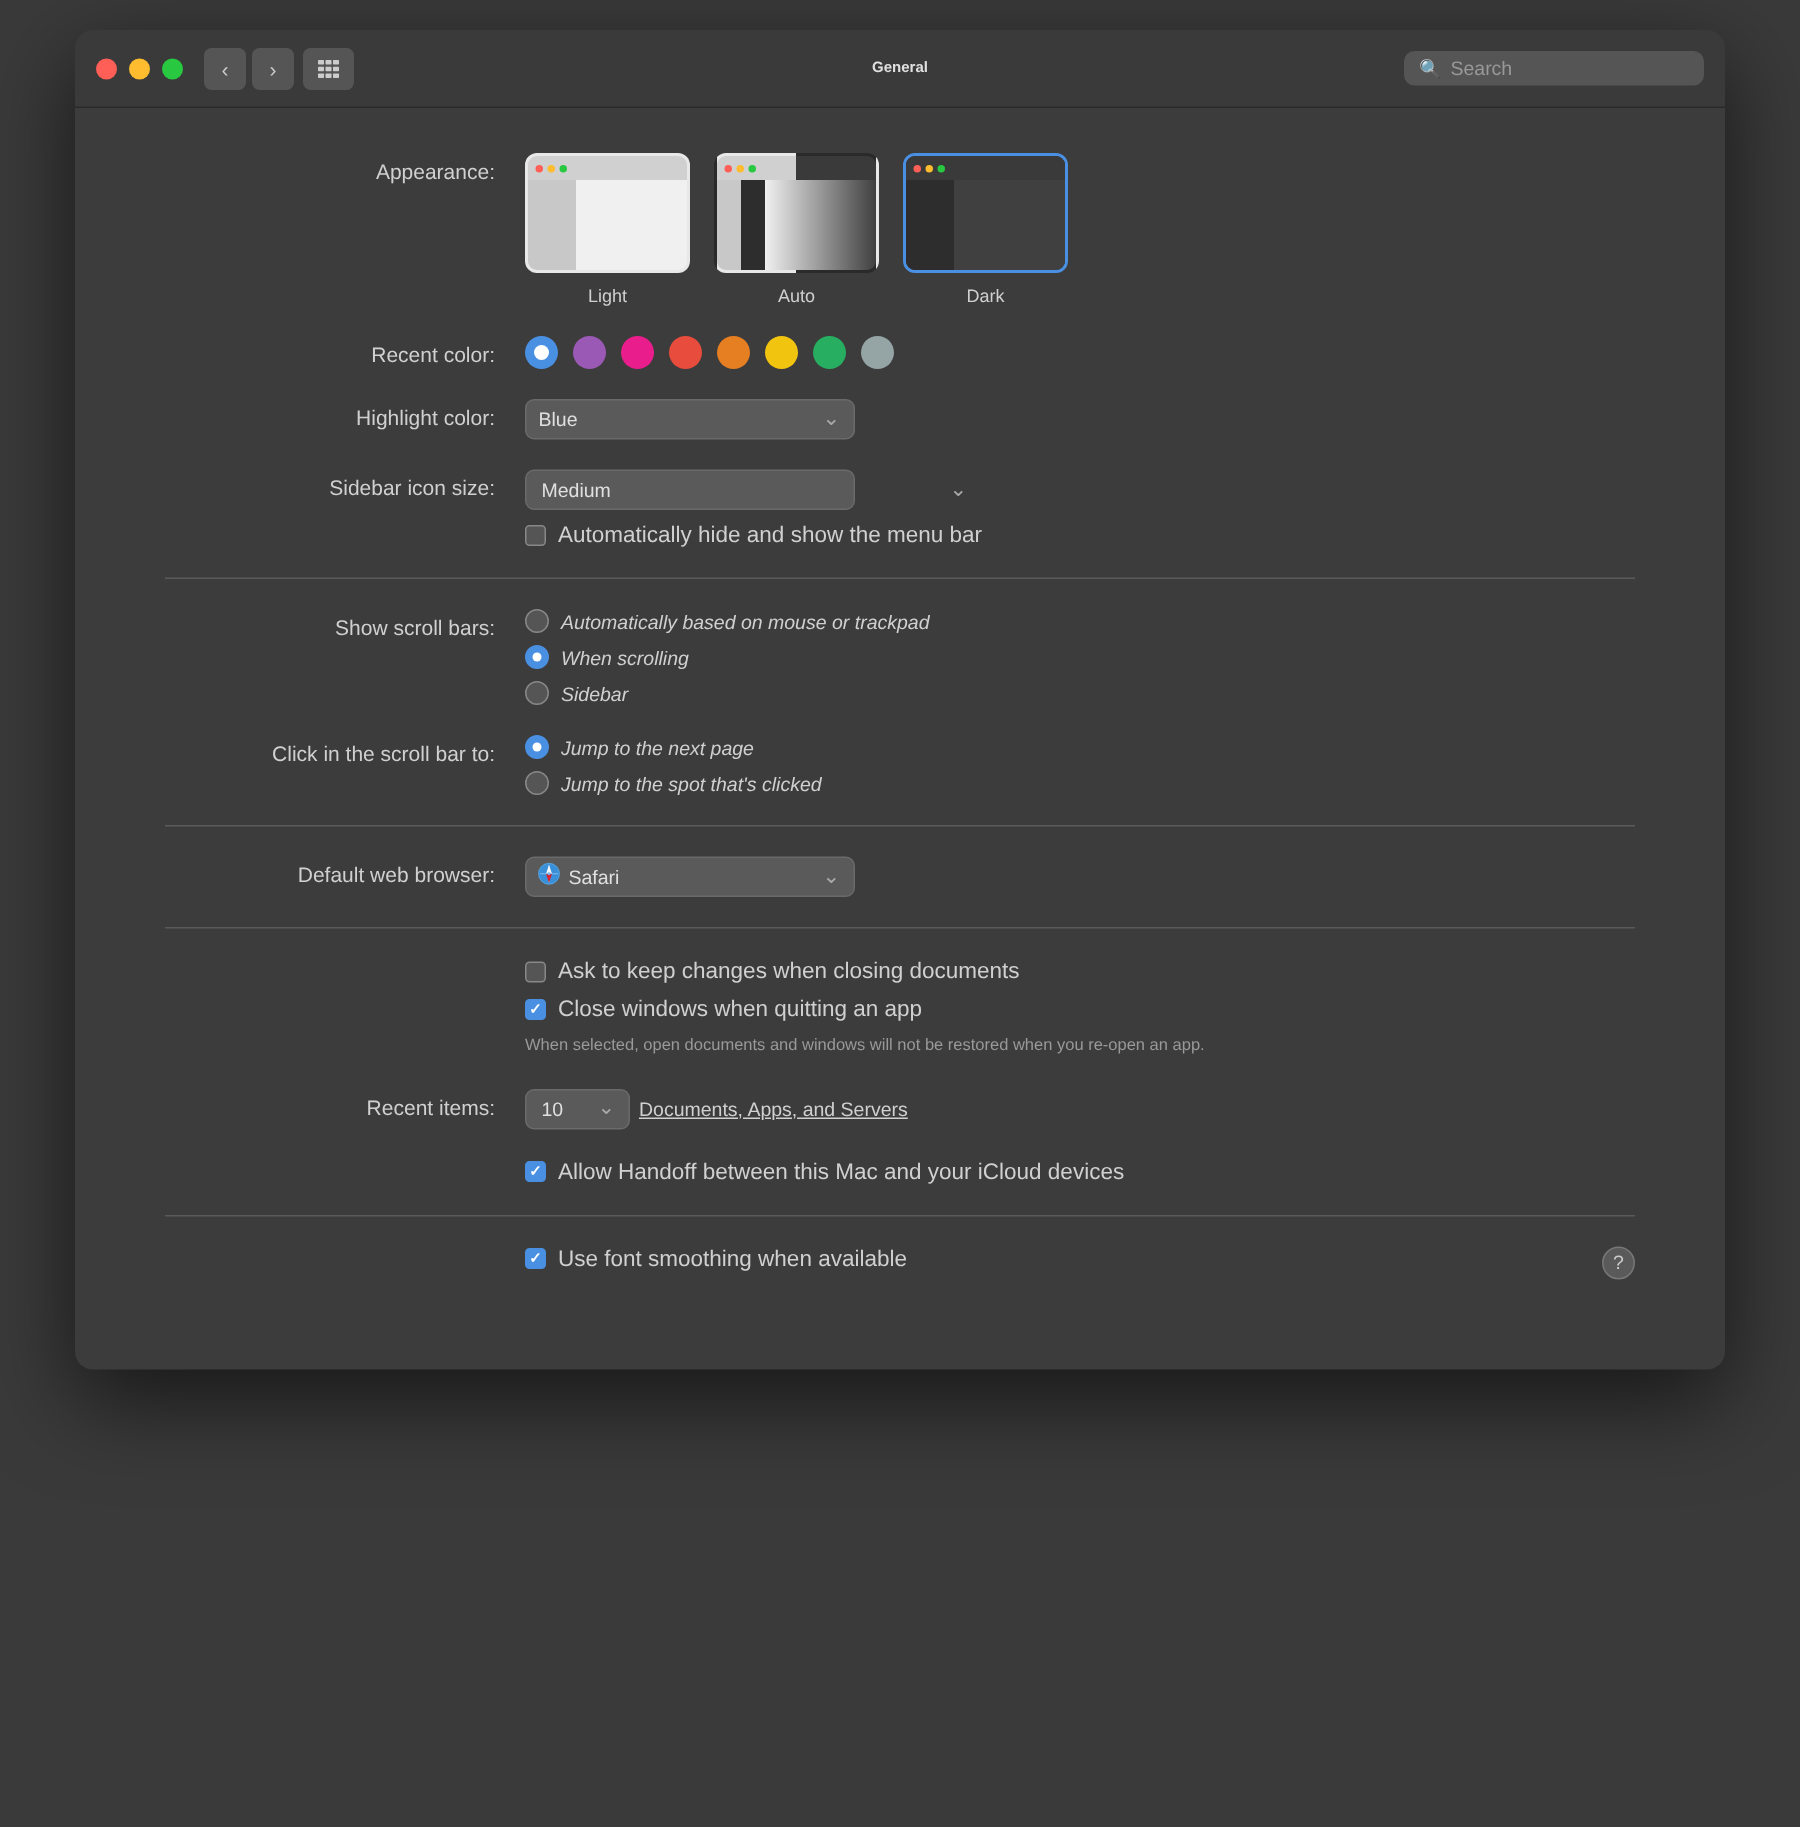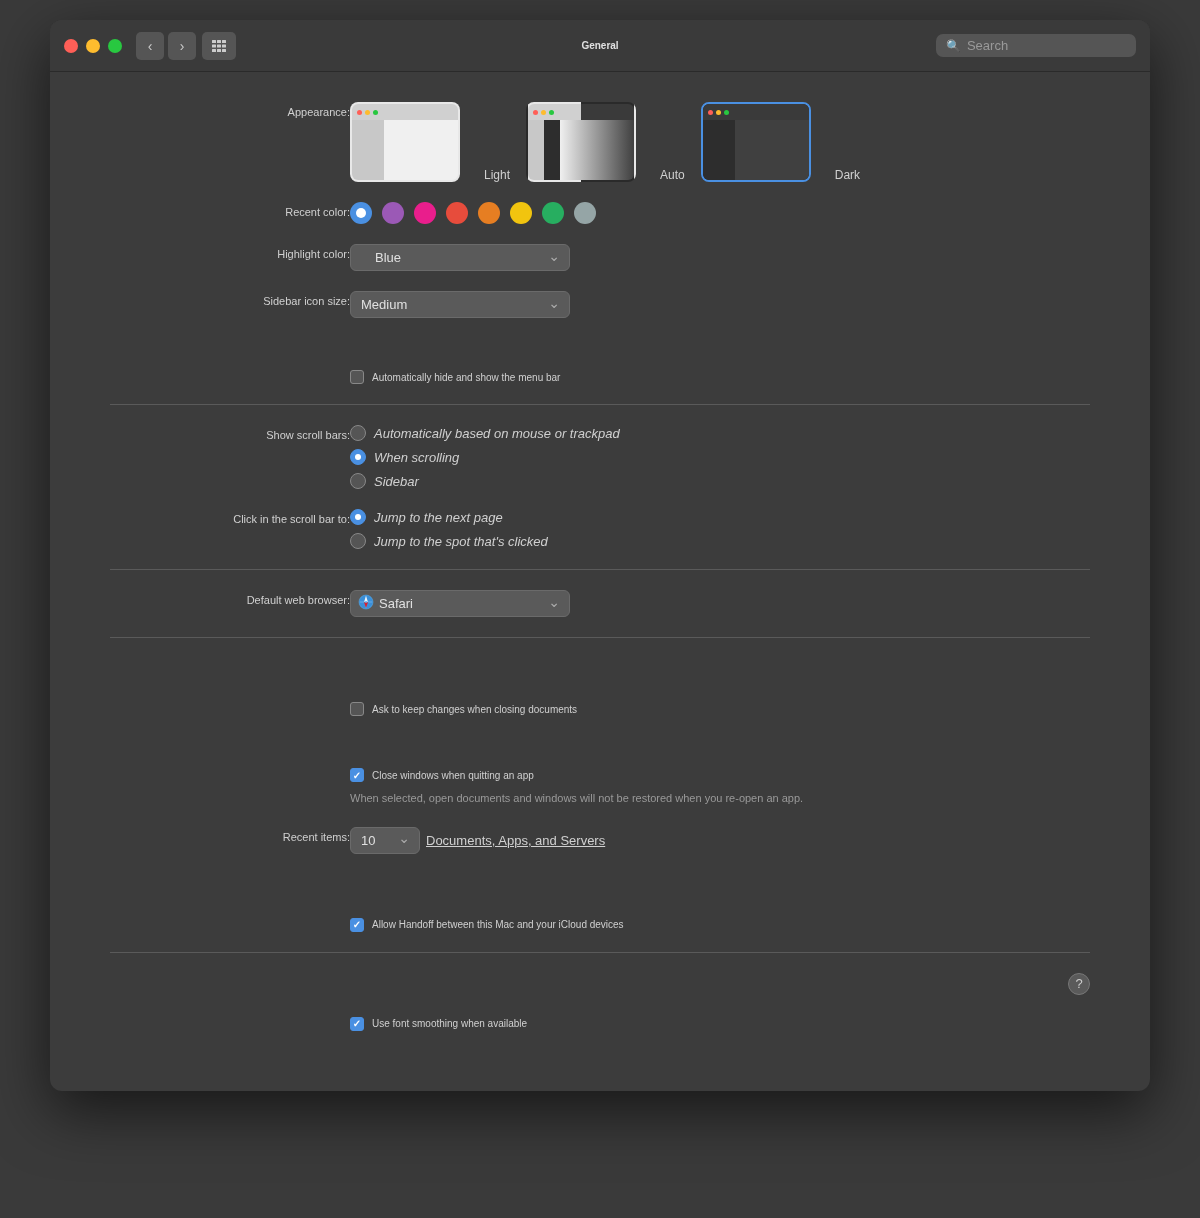--- a/index.html
+++ b/index.html
@@ -121,43 +121,44 @@
 
     .settings-row {
       display: flex;
       align-items: flex-start;
       margin-bottom: 20px;
     }
 
     .settings-label {
       width: 240px;
       text-align: right;
-      font-size: 11px;
+      padding-right: 20px;
+      font-size: 14px;
       color: #d0d0d0;
       padding-top: 4px;
       flex-shrink: 0;
     }
 
     .settings-control {
       display: flex;
       flex-direction: column;
       gap: 8px;
     }
 
     
     .appearance-options {
       display: flex;
       gap: 16px;
     }
 
     .appearance-option {
       display: flex;
-      flex-direction: row;
-      align-items: flex-end;
-      gap: 24px;
+      flex-direction: column;
+      align-items: center;
+      gap: 8px;
       cursor: pointer;
     }
 
     .appearance-thumb {
       width: 110px;
       height: 80px;
       border-radius: 8px;
       border: 2px solid transparent;
       overflow: hidden;
       position: relative;
@@ -286,23 +287,22 @@
       color: #aaa;
       pointer-events: none;
       font-size: 14px;
     }
 
     
     .checkbox-row {
       display: flex;
       align-items: center;
       gap: 8px;
-      font-size: 10px;
+      font-size: 15px;
       color: #d0d0d0;
-      margin-top: 44px;
     }
 
     .mac-checkbox {
       width: 14px;
       height: 14px;
       border: 1.5px solid #888;
       border-radius: 3px;
       background: #555;
       display: flex;
       align-items: center;
@@ -512,21 +512,21 @@
           <div class="accent-dot" style="background:#27ae60;"></div>
           <div class="accent-dot" style="background:#95a5a6;"></div>
         </div>
       </div>
     </div>
 
     <div class="settings-row">
       <div class="settings-label">Highlight color:</div>
       <div class="settings-control">
         <div class="select-wrapper">
-          <select class="mac-select" style="padding-left:24px;">
+          <select class="mac-select" style="padding-left:8px;">
             <option>Blue</option>
             <option>Purple</option>
             <option>Pink</option>
             <option>Red</option>
             <option>Orange</option>
             <option>Yellow</option>
             <option>Green</option>
             <option>Gray</option>
             <option>Other...</option>
           </select>

